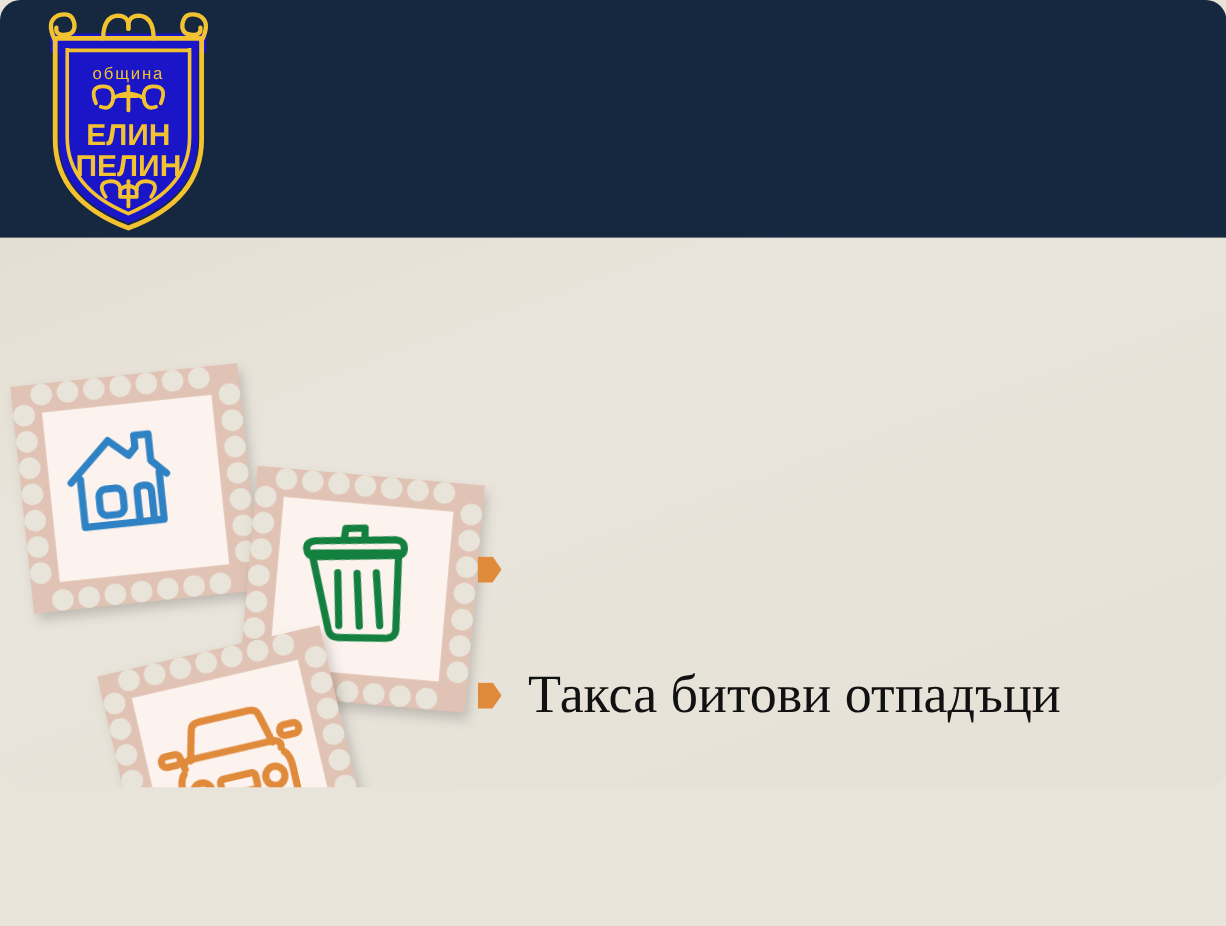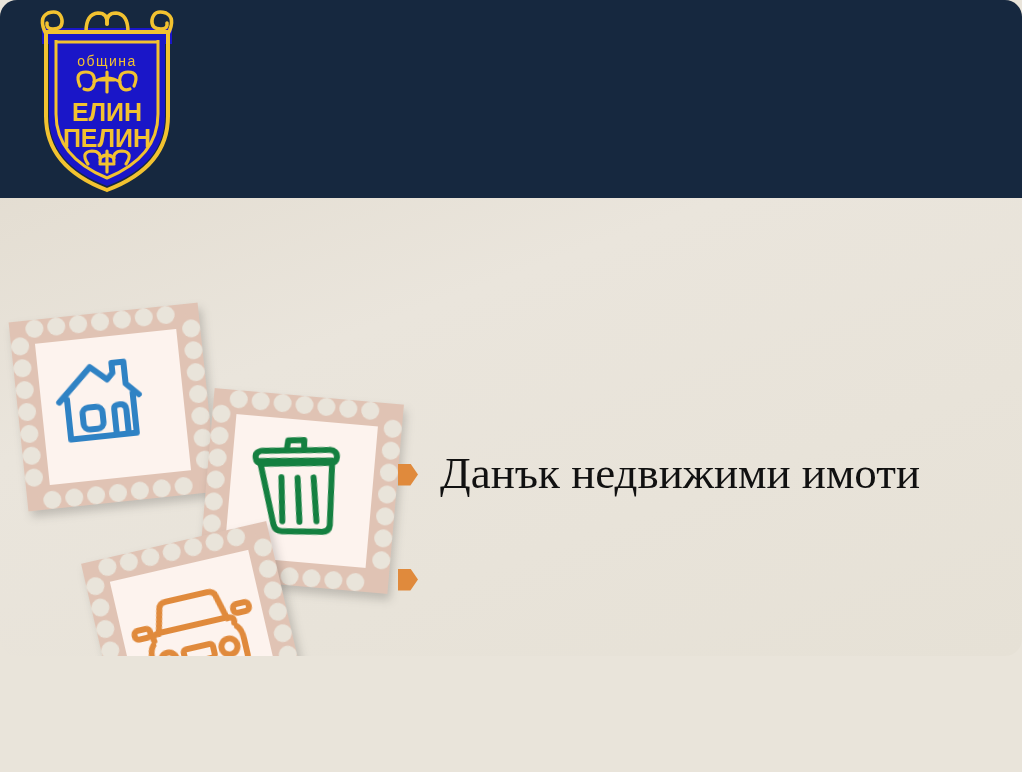--- a/index.html
+++ b/index.html
@@ -324,26 +324,26 @@
         <rect x="-6" y="26" width="16" height="9" rx="4"></rect>
         <rect x="96" y="22" width="16" height="9" rx="4"></rect>
       </g>
     </svg>
   </div>
 
   <div class="list">
 
     <div class="list-item">
       <span class="bullet"></span>
-      <span class="list-label">Данък недвижими имоти</span>
+    </div>
+
+    <div class="list-item">
+      <span class="bullet"></span>
+      <span class="list-label">Такса битови отпадъци</span>
     </div>
 
     <div class="list-item">
       <span class="bullet"></span>
     </div>
 
-    <div class="list-item">
-      <span class="bullet"></span>
-    </div>
-
   </div>
 
 </div>
 
 </body></html>

